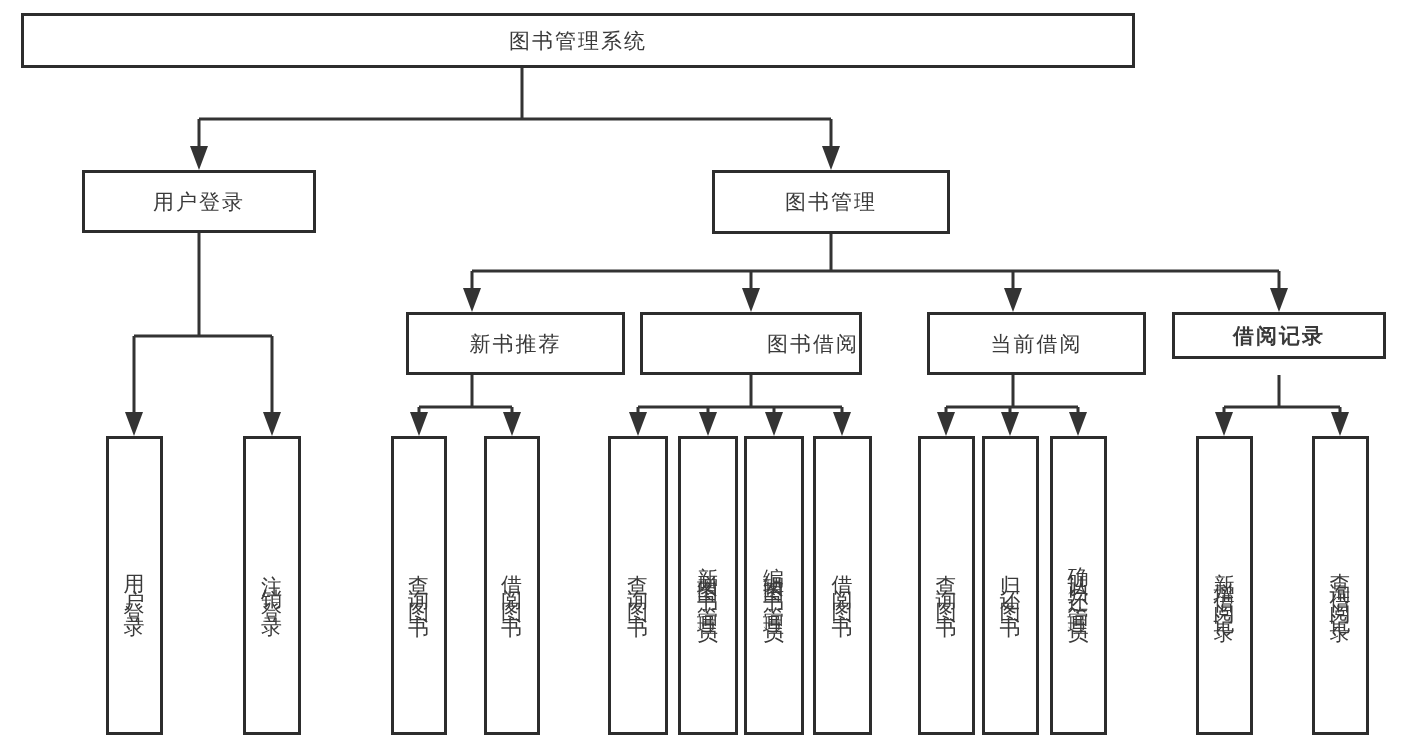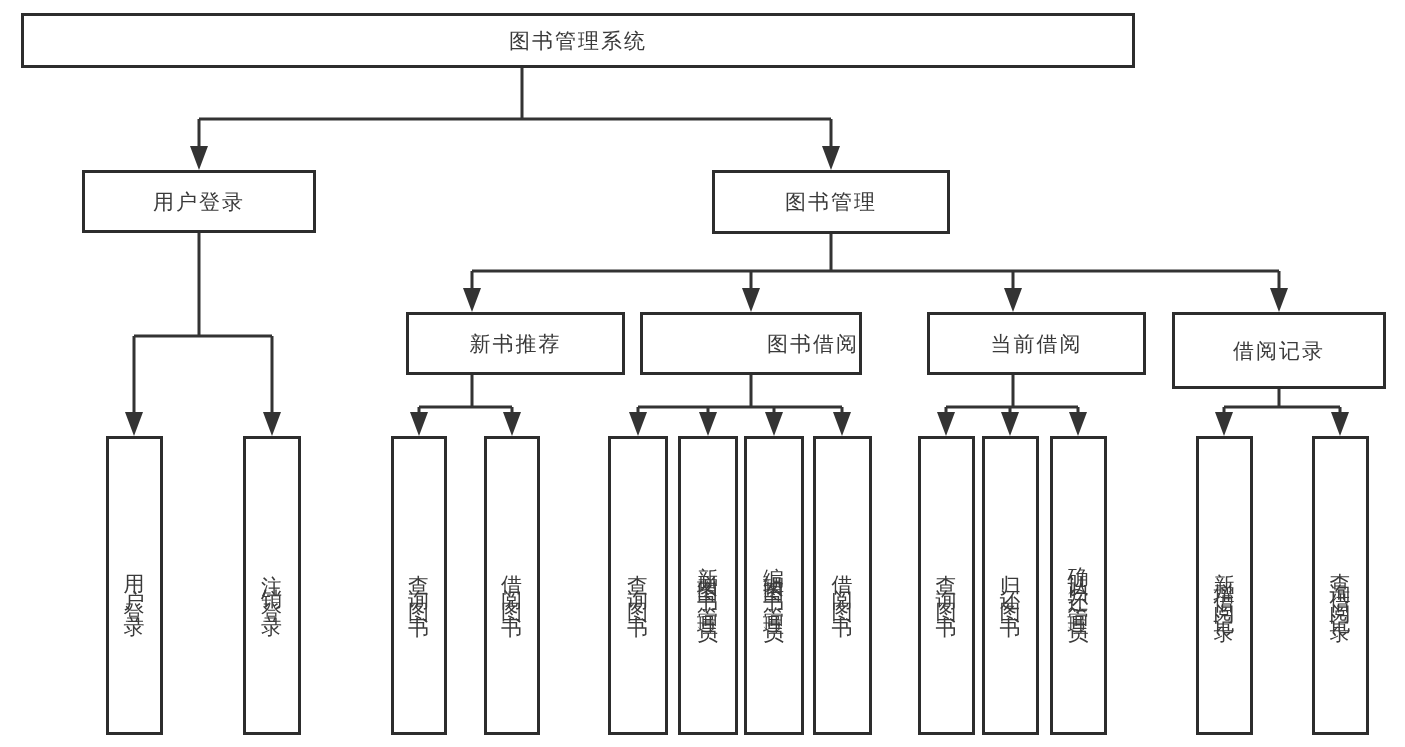--- a/index.html
+++ b/index.html
@@ -49,21 +49,21 @@
   .ls6 span { letter-spacing: 10px; }
   .ls9 span { letter-spacing: 8px; }
 
   
   #n-root           { left: 21px;   top: 13px;  width: 1114px; height: 55px; }
   #n-user-login     { left: 82px;   top: 170px; width: 234px;  height: 63px; }
   #n-book-mgmt      { left: 712px;  top: 170px; width: 238px;  height: 64px; }
   #n-new-book       { left: 363px;  top: 312px; width: 219px;  height: 63px; margin-left: 43px; }
   #n-book-borrow    { left: 640px;  top: 312px; width: 222px;  height: 63px; justify-content: flex-end; }
   #n-current-borrow { left: 904px;  top: 312px; width: 219px;  height: 63px; margin-left: 23px; }
-  #n-borrow-record  { left: 1172px; top: 312px; width: 214px;  height: 77px; }
+  #n-borrow-record  { left: 1172px; top: 312px; width: 214px;  height: 47px; font-weight: bold; }
 
   
   #l1  { left: 106px;  width: 57px; }
   #l2  { left: 243px;  width: 58px; }
   #l3  { left: 391px;  width: 56px; }
   #l4  { left: 484px;  width: 56px; }
   #l5  { left: 608px;  width: 60px; }
   #l6  { left: 678px;  width: 60px; }
   #l7  { left: 744px;  width: 60px; }
   #l8  { left: 813px;  width: 59px; }

